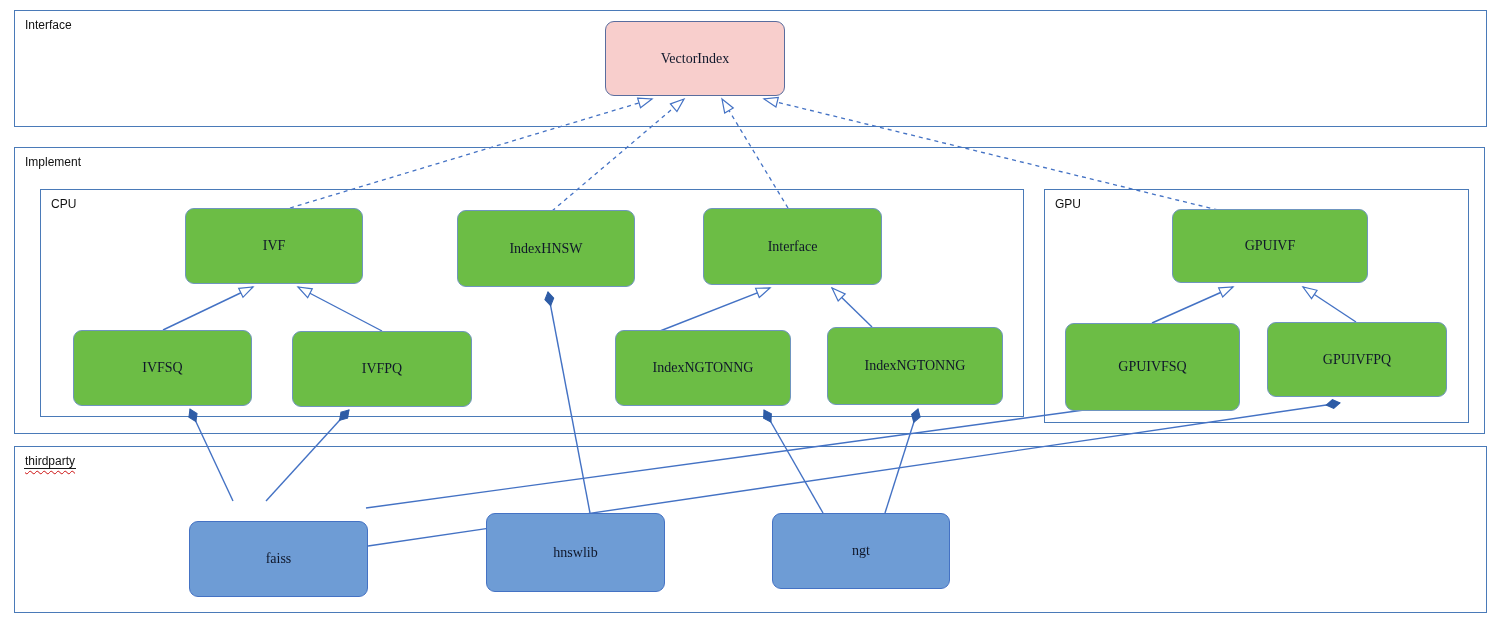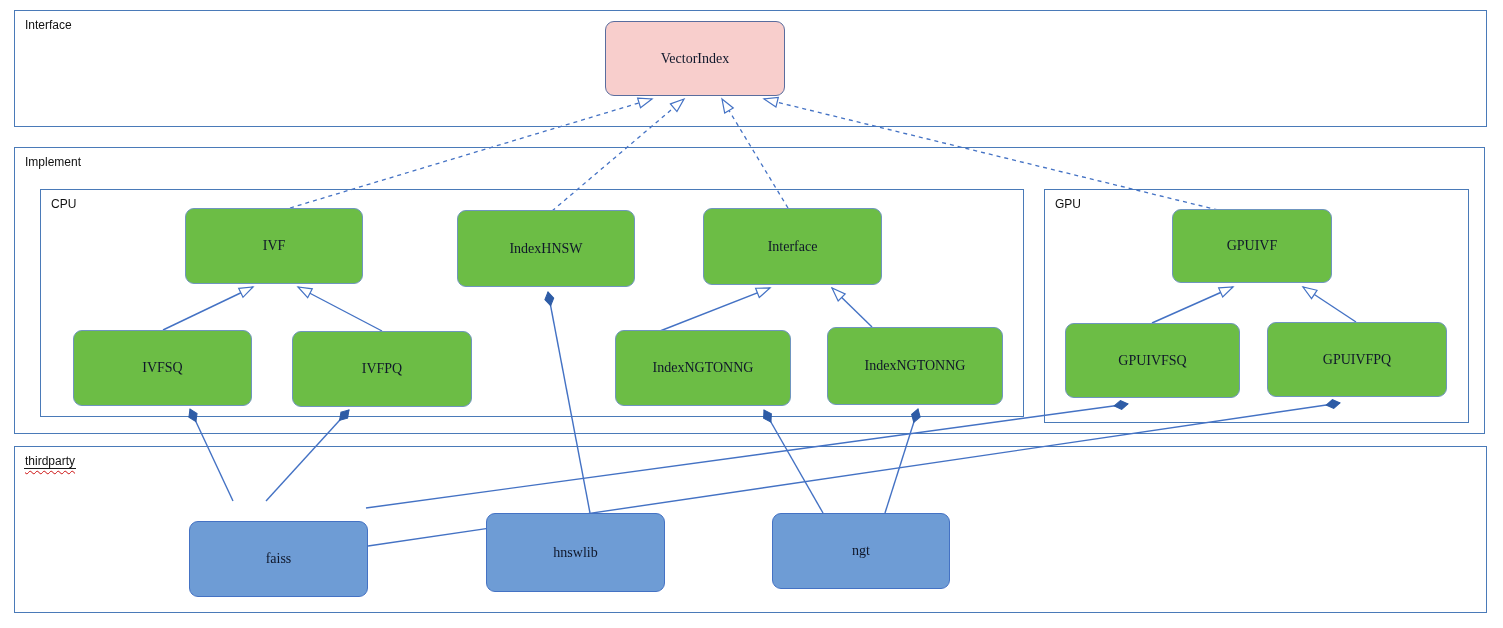--- a/index.html
+++ b/index.html
@@ -99,41 +99,41 @@
   </div>
 
   <div class="node impl" style="left:457px;top:210px;width:178px;height:77px;">
     <span>IndexHNSW</span>
   </div>
 
   <div class="node impl" style="left:703px;top:208px;width:179px;height:77px;">
     <span>Interface</span>
   </div>
 
-  <div class="node impl" style="left:1172px;top:209px;width:160px;height:74px;">
+  <div class="node impl" style="left:1172px;top:209px;width:196px;height:74px;">
     <span>GPUIVF</span>
   </div>
 
   <div class="node impl" style="left:73px;top:330px;width:179px;height:76px;">
     <span>IVFSQ</span>
   </div>
 
   <div class="node impl" style="left:292px;top:331px;width:180px;height:76px;">
     <span>IVFPQ</span>
   </div>
 
   <div class="node impl" style="left:615px;top:330px;width:176px;height:76px;">
     <span>IndexNGTONNG</span>
   </div>
 
   <div class="node impl" style="left:827px;top:327px;width:176px;height:78px;">
     <span>IndexNGTONNG</span>
   </div>
 
-  <div class="node impl" style="left:1065px;top:323px;width:175px;height:75px;">
+  <div class="node impl" style="left:1065px;top:323px;width:175px;height:88px;">
     <span>GPUIVFSQ</span>
   </div>
 
   <div class="node impl" style="left:1267px;top:322px;width:180px;height:75px;">
     <span>GPUIVFPQ</span>
   </div>
 
   <div class="node third" style="left:189px;top:501px;width:179px;height:76px;margin-top:20px;">
     <span>faiss</span>
   </div>

